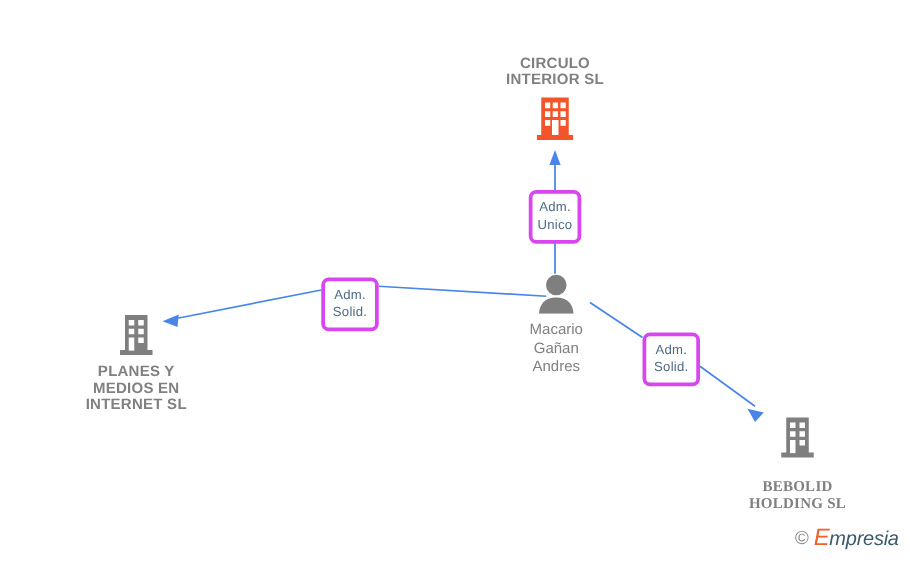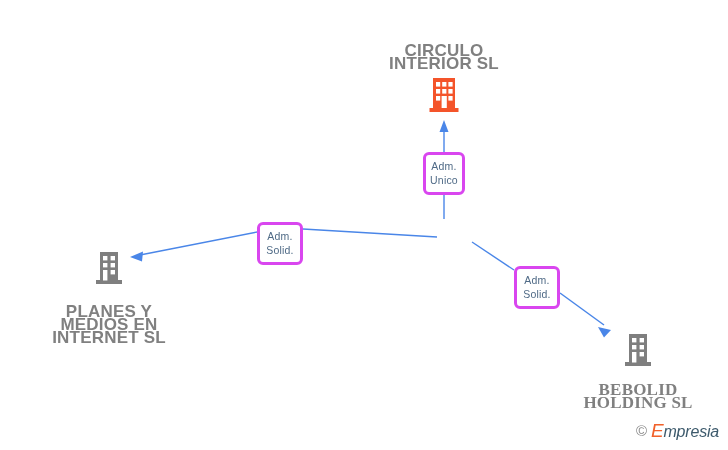--- a/index.html
+++ b/index.html
@@ -26,21 +26,21 @@
     height: 450px;
   }
 
   
   .node {
     position: absolute;
     text-align: center;
     user-select: none;
   }
   .node-label {
-    font-size: 17px;
+    font-size: 12px;
     font-weight: bold;
     line-height: 13px;
     color: #808080;
     letter-spacing: 0.2px;
     white-space: pre-line;
   }
   .node-label.person {
     font-weight: normal;
     font-size: 12px;
     line-height: 15px;
@@ -72,21 +72,21 @@
     margin-top: 5px;
   }
 
   
   #node-left {
     left: 44px;
     top: 251px;
     width: 130px;
   }
   #node-left .node-label {
-    margin-top: 20px;
+    margin-top: 6px;
   }
 
   
   #node-right {
     left: 573px;
     top: 333px;
     width: 130px;
   }
   #node-right .node-label {
     margin-top: 16px;
@@ -188,20 +188,29 @@
       <rect x="19.4" y="5" width="4.2" height="4.6" fill="#ffffff"></rect>
       <rect x="7" y="12" width="4.2" height="4.6" fill="#ffffff"></rect>
       <rect x="13.2" y="12" width="4.2" height="4.6" fill="#ffffff"></rect>
       <rect x="19.4" y="12" width="4.2" height="4.6" fill="#ffffff"></rect>
       <rect x="7" y="19" width="4.2" height="4.6" fill="#ffffff"></rect>
       <rect x="19.4" y="19" width="4.2" height="4.6" fill="#ffffff"></rect>
       <rect x="12.6" y="19" width="5.2" height="12" fill="#ffffff"></rect>
     </svg>
   </div>
 
+  <div class="node" id="node-person">
+    <svg class="node-icon" width="34" height="32" viewBox="0 0 34 32" xmlns="http://www.w3.org/2000/svg">
+      <circle cx="17" cy="9" r="8.2" fill="#7f7f7f"></circle>
+      <path d="M17 19 C 7.5 19 3.5 25 3.2 32 L 30.8 32 C 30.5 25 26.5 19 17 19 Z" fill="#7f7f7f"></path>
+    </svg>
+    <div class="node-label person">Macario
+Gañan
+Andres</div>
+  </div>
 
   <div class="node" id="node-left">
     <svg class="node-icon" width="28" height="34" viewBox="0 0 28 34" xmlns="http://www.w3.org/2000/svg">
       <rect x="5" y="1" width="18" height="29" fill="#7f7f7f"></rect>
       <rect x="1" y="29" width="26" height="4" fill="#7f7f7f"></rect>
       <rect x="8" y="5" width="4.4" height="4.4" fill="#ffffff"></rect>
       <rect x="15.6" y="5" width="4.4" height="4.4" fill="#ffffff"></rect>
       <rect x="8" y="12" width="4.4" height="4.4" fill="#ffffff"></rect>
       <rect x="15.6" y="12" width="4.4" height="4.4" fill="#ffffff"></rect>
       <rect x="15.6" y="19" width="4.4" height="4.4" fill="#ffffff"></rect>

